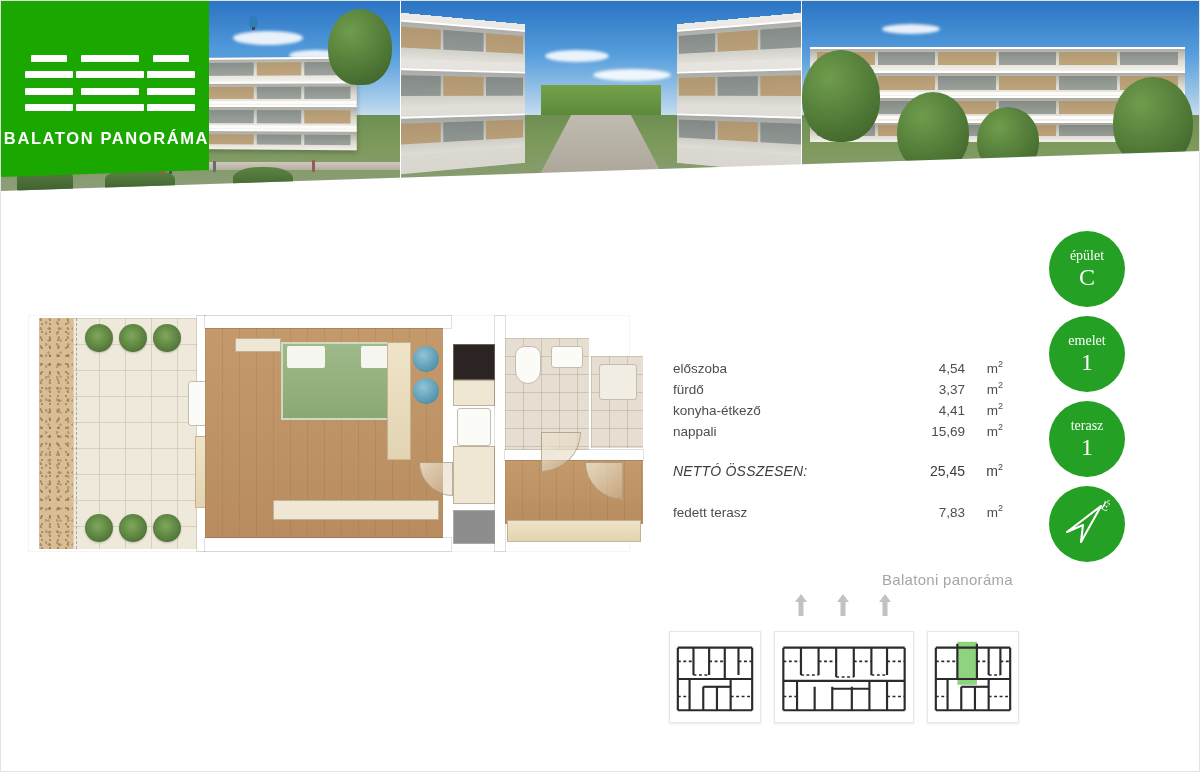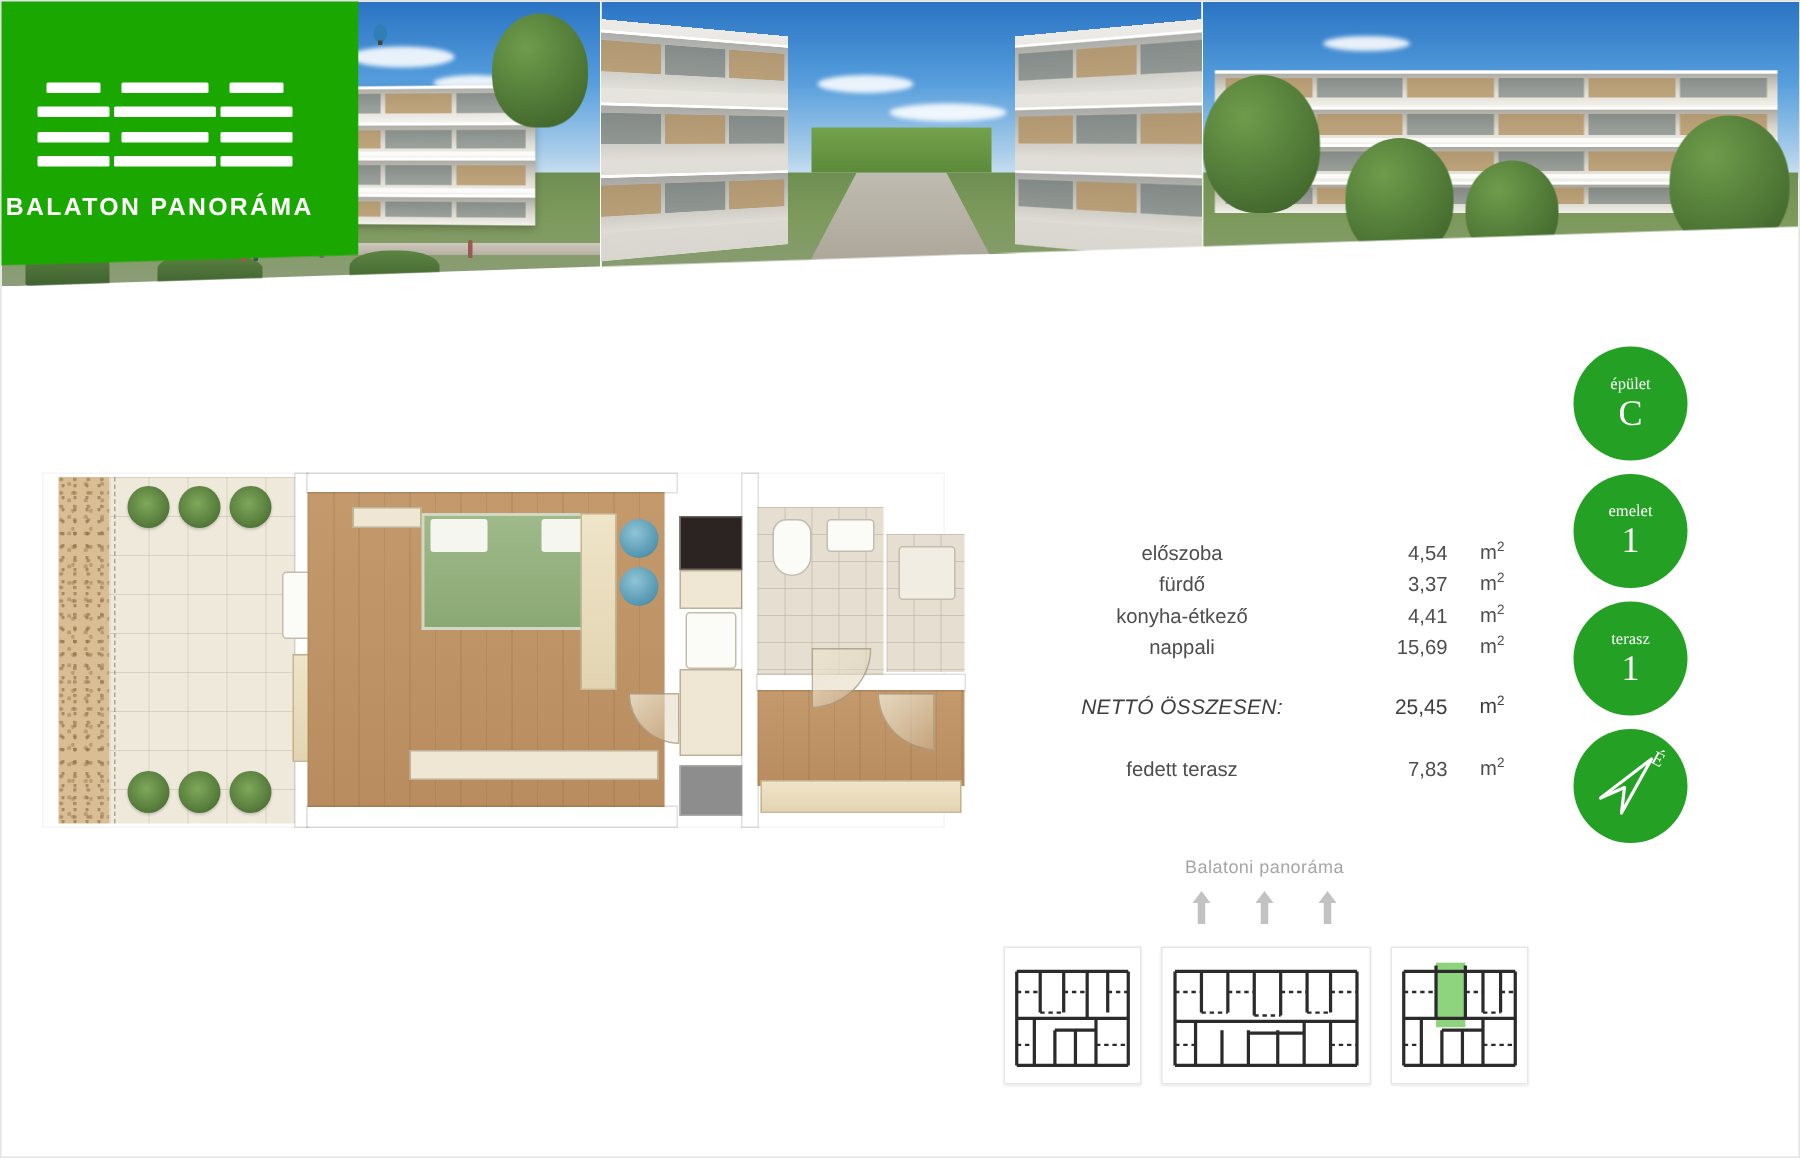--- a/index.html
+++ b/index.html
@@ -129,21 +129,21 @@
   
   .bld3 {
     position: absolute; left: 2%; top: 24%; width: 94%; height: 50%;
     background: linear-gradient(180deg, #f0eee9 0%, #ddd9d1 100%);
   }
 
   
   #logo {
     position: absolute;
     left: 0; top: 0;
-    width: 238px;
+    width: 208px;
     height: 176px;
     background: #1aa800;
     clip-path: polygon(0 0, 100% 0, 100% 169px, 0 176px);
     z-index: 4;
   }
   #logo-mark {
     position: absolute;
     left: 24px; top: 52px;
     width: 167px; height: 60px;
     display: grid;
@@ -268,35 +268,35 @@
 
   
   #room-table {
     position: absolute;
     left: 672px; top: 358px;
     width: 330px;
     font-size: 13.5px;
     color: #4d4d4d;
   }
   .rt-row { display: flex; align-items: baseline; height: 21px; }
-  .rt-name { flex: 1 1 auto; text-align: center; }
+  .rt-name { flex: 1 1 auto; }
   .rt-val { width: 62px; text-align: right; }
   .rt-unit { width: 38px; text-align: right; padding-left: 10px; }
   .rt-unit sup { font-size: 9px; }
   #rt-total { margin-top: 19px; font-size: 14px; color: #3d3d3d; }
   #rt-total .rt-name { letter-spacing: 0.2px; font-style: italic; }
   #rt-extra { margin-top: 20px; }
 
   
   #pano-label {
     position: absolute;
     left: 672px; top: 570px;
     width: 340px;
-    text-align: center;
-    font-size: 12px;
+    text-align: right;
+    font-size: 15px;
     color: #a6a6a6;
     letter-spacing: 0.3px;
   }
   #pano-arrows {
     position: absolute;
     left: 672px; top: 592px;
     width: 340px;
     display: flex;
     justify-content: center;
     gap: 28px;
@@ -335,21 +335,21 @@
     border-radius: 50%;
     background: #24a024;
     color: #ffffff;
     display: flex;
     flex-direction: column;
     align-items: center;
     justify-content: center;
     font-family: "Liberation Serif", serif;
     line-height: 1;
   }
-  .badge-label { font-size: 11px; margin-bottom: 2px; }
+  .badge-label { font-size: 14px; margin-bottom: 2px; }
   .badge-value { font-size: 24px; }
   .badge-value.small { font-size: 19px; }
   .badge-compass { justify-content: center; }
   .compass-svg { width: 56px; height: 56px; }
 </style>
 </head>
 <body>
 
 <div id="page">
 

